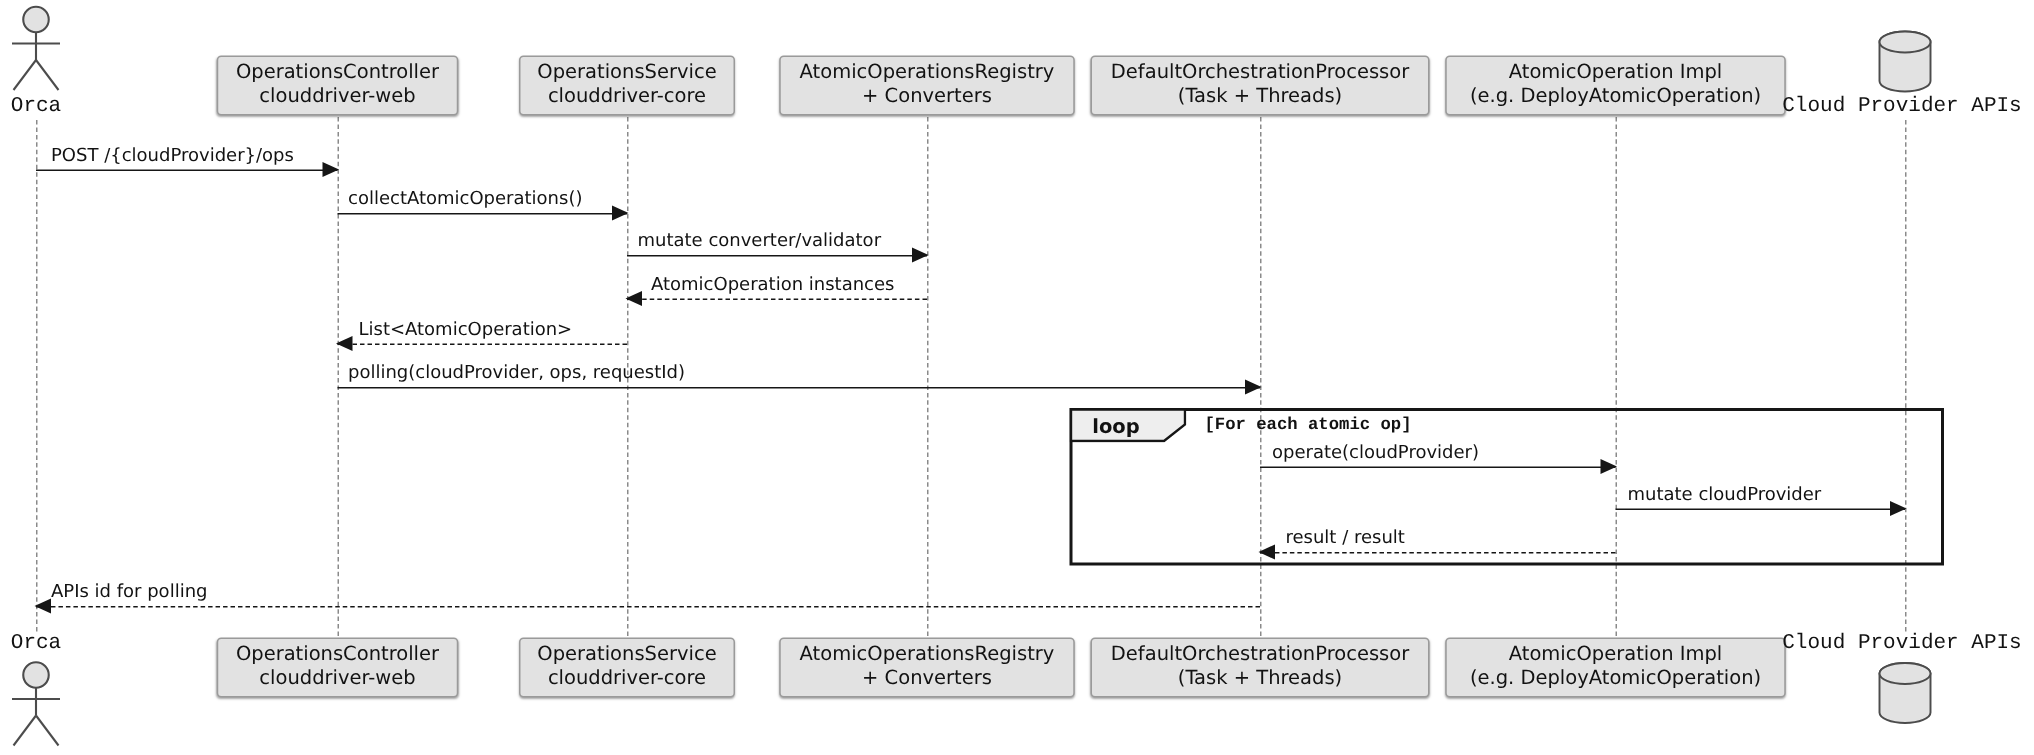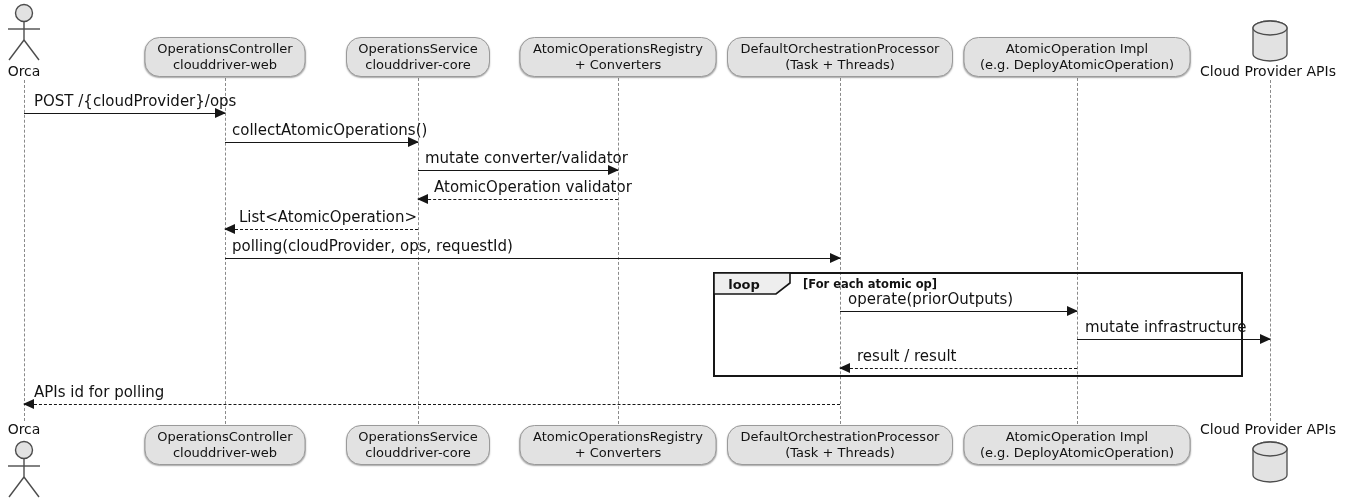--- a/index.html
+++ b/index.html
@@ -8,39 +8,39 @@
     background:var(--background,#fff);
     font-family:"DejaVu Sans","Liberation Sans",sans-serif;
     color:var(--text,#121212);
   }
   
   .ll{position:absolute;top:78px;height:346px;width:0;border-left:1px dashed var(--lifeline,#8a8a8a);}
   
   .pbox{
     position:absolute;transform:translateX(-50%);height:40px;box-sizing:border-box;
     background:var(--box-fill,#e2e2e2);border:1px solid var(--box-border,#9a9a9a);
-    border-radius:15px;box-shadow:0 1px 1.5px rgba(0,0,0,.35);
+    border-radius:3px;box-shadow:0 1px 1.5px rgba(0,0,0,.35);
     display:flex;flex-direction:column;justify-content:center;text-align:center;
     font-size:13px;line-height:16px;white-space:nowrap;padding:2px 6px;
   }
   
   .msg{position:absolute;height:0;}
   .msg .line{position:absolute;left:0;right:0;top:0;border-top:1px solid var(--arrow,#161616);}
   .msg.return .line{border-top-style:dashed;}
-  .lbl{position:absolute;bottom:3px;white-space:nowrap;font-size:15px;}
+  .lbl{position:absolute;bottom:3px;white-space:nowrap;font-size:12px;}
   .ah{position:absolute;width:0;height:0;top:-5px;border-top:5px solid transparent;border-bottom:5px solid transparent;}
   .ah.r{right:-1px;border-left:11px solid var(--arrow,#161616);}
   .ah.l{left:-1px;border-right:11px solid var(--arrow,#161616);}
   
   .loop{position:absolute;border:2px solid var(--frame-border,#161616);box-sizing:border-box;}
   .loop .tab{position:absolute;left:-2px;top:-2px;}
   .loop .tab text{font-weight:bold;font-size:13px;fill:var(--text,#121212);}
-  .loop .guard{position:absolute;left:88px;top:3px;font-weight:bold;font-size:11.5px;}
+  .loop .guard{position:absolute;left:88px;top:3px;font-weight:bold;font-size:11.5px;font-family:Liberation Mono, monospace;}
   
-  .head-label{position:absolute;transform:translateX(-50%);font-size:14px;white-space:nowrap;}
+  .head-label{position:absolute;transform:translateX(-50%);font-size:14px;white-space:nowrap;font-family:Liberation Mono, monospace;}
   .icon{position:absolute;transform:translateX(-50%);}
 </style>
 </head>
 <body>
 
 <div id="canvas">
 
   <div class="ll" style="left:24px;top:80px;height:341px"></div>
   <div class="ll" style="left:225px"></div>
   <div class="ll" style="left:418px"></div>
@@ -94,50 +94,50 @@
     <span class="lbl" style="left:7px">collectAtomicOperations()</span>
     <i class="line"></i>
     <i class="ah r"></i>
   </div>
   <div class="msg solid" style="left:418px;top:170px;width:200px">
     <span class="lbl" style="left:7px">mutate converter/validator</span>
     <i class="line"></i>
     <i class="ah r"></i>
   </div>
   <div class="msg return" style="left:418px;top:199px;width:200px">
-    <span class="lbl" style="left:16px">AtomicOperation validator</span>
+    <span class="lbl" style="left:16px">AtomicOperation instances</span>
     <i class="line"></i>
     <i class="ah l"></i>
   </div>
   <div class="msg return" style="left:225px;top:229px;width:193px">
     <span class="lbl" style="left:14px">List&lt;AtomicOperation&gt;</span>
     <i class="line"></i>
     <i class="ah l"></i>
   </div>
   <div class="msg solid" style="left:225px;top:258px;width:615px">
     <span class="lbl" style="left:7px">polling(cloudProvider, ops, requestId)</span>
     <i class="line"></i>
     <i class="ah r"></i>
   </div>
 
-  <div class="loop" style="left:713px;top:272px;width:530px;height:105px">
+  <div class="loop" style="left:713px;top:272px;width:583px;height:105px">
     <svg class="tab" width="78" height="23" viewBox="0 0 78 23">
       <polygon points="1,1 77,1 77,11 63,22 1,22" fill="var(--tab-fill,#eeeeee)" stroke="var(--frame-border,#161616)" stroke-width="1.6"></polygon>
       <text x="31" y="16.5" text-anchor="middle">loop</text>
     </svg>
     <span class="guard">[For each atomic op]</span>
   </div>
 
   <div class="msg solid" style="left:840px;top:311px;width:237px">
-    <span class="lbl" style="left:8px">operate(priorOutputs)</span>
+    <span class="lbl" style="left:8px">operate(cloudProvider)</span>
     <i class="line"></i>
     <i class="ah r"></i>
   </div>
   <div class="msg solid" style="left:1077px;top:339px;width:193px">
-    <span class="lbl" style="left:8px">mutate infrastructure</span>
+    <span class="lbl" style="left:8px">mutate cloudProvider</span>
     <i class="line"></i>
     <i class="ah r"></i>
   </div>
   <div class="msg return" style="left:840px;top:368px;width:237px">
     <span class="lbl" style="left:17px">result / result</span>
     <i class="line"></i>
     <i class="ah l"></i>
   </div>
   <div class="msg return" style="left:24px;top:404px;width:816px">
     <span class="lbl" style="left:10px">APIs id for polling</span>

